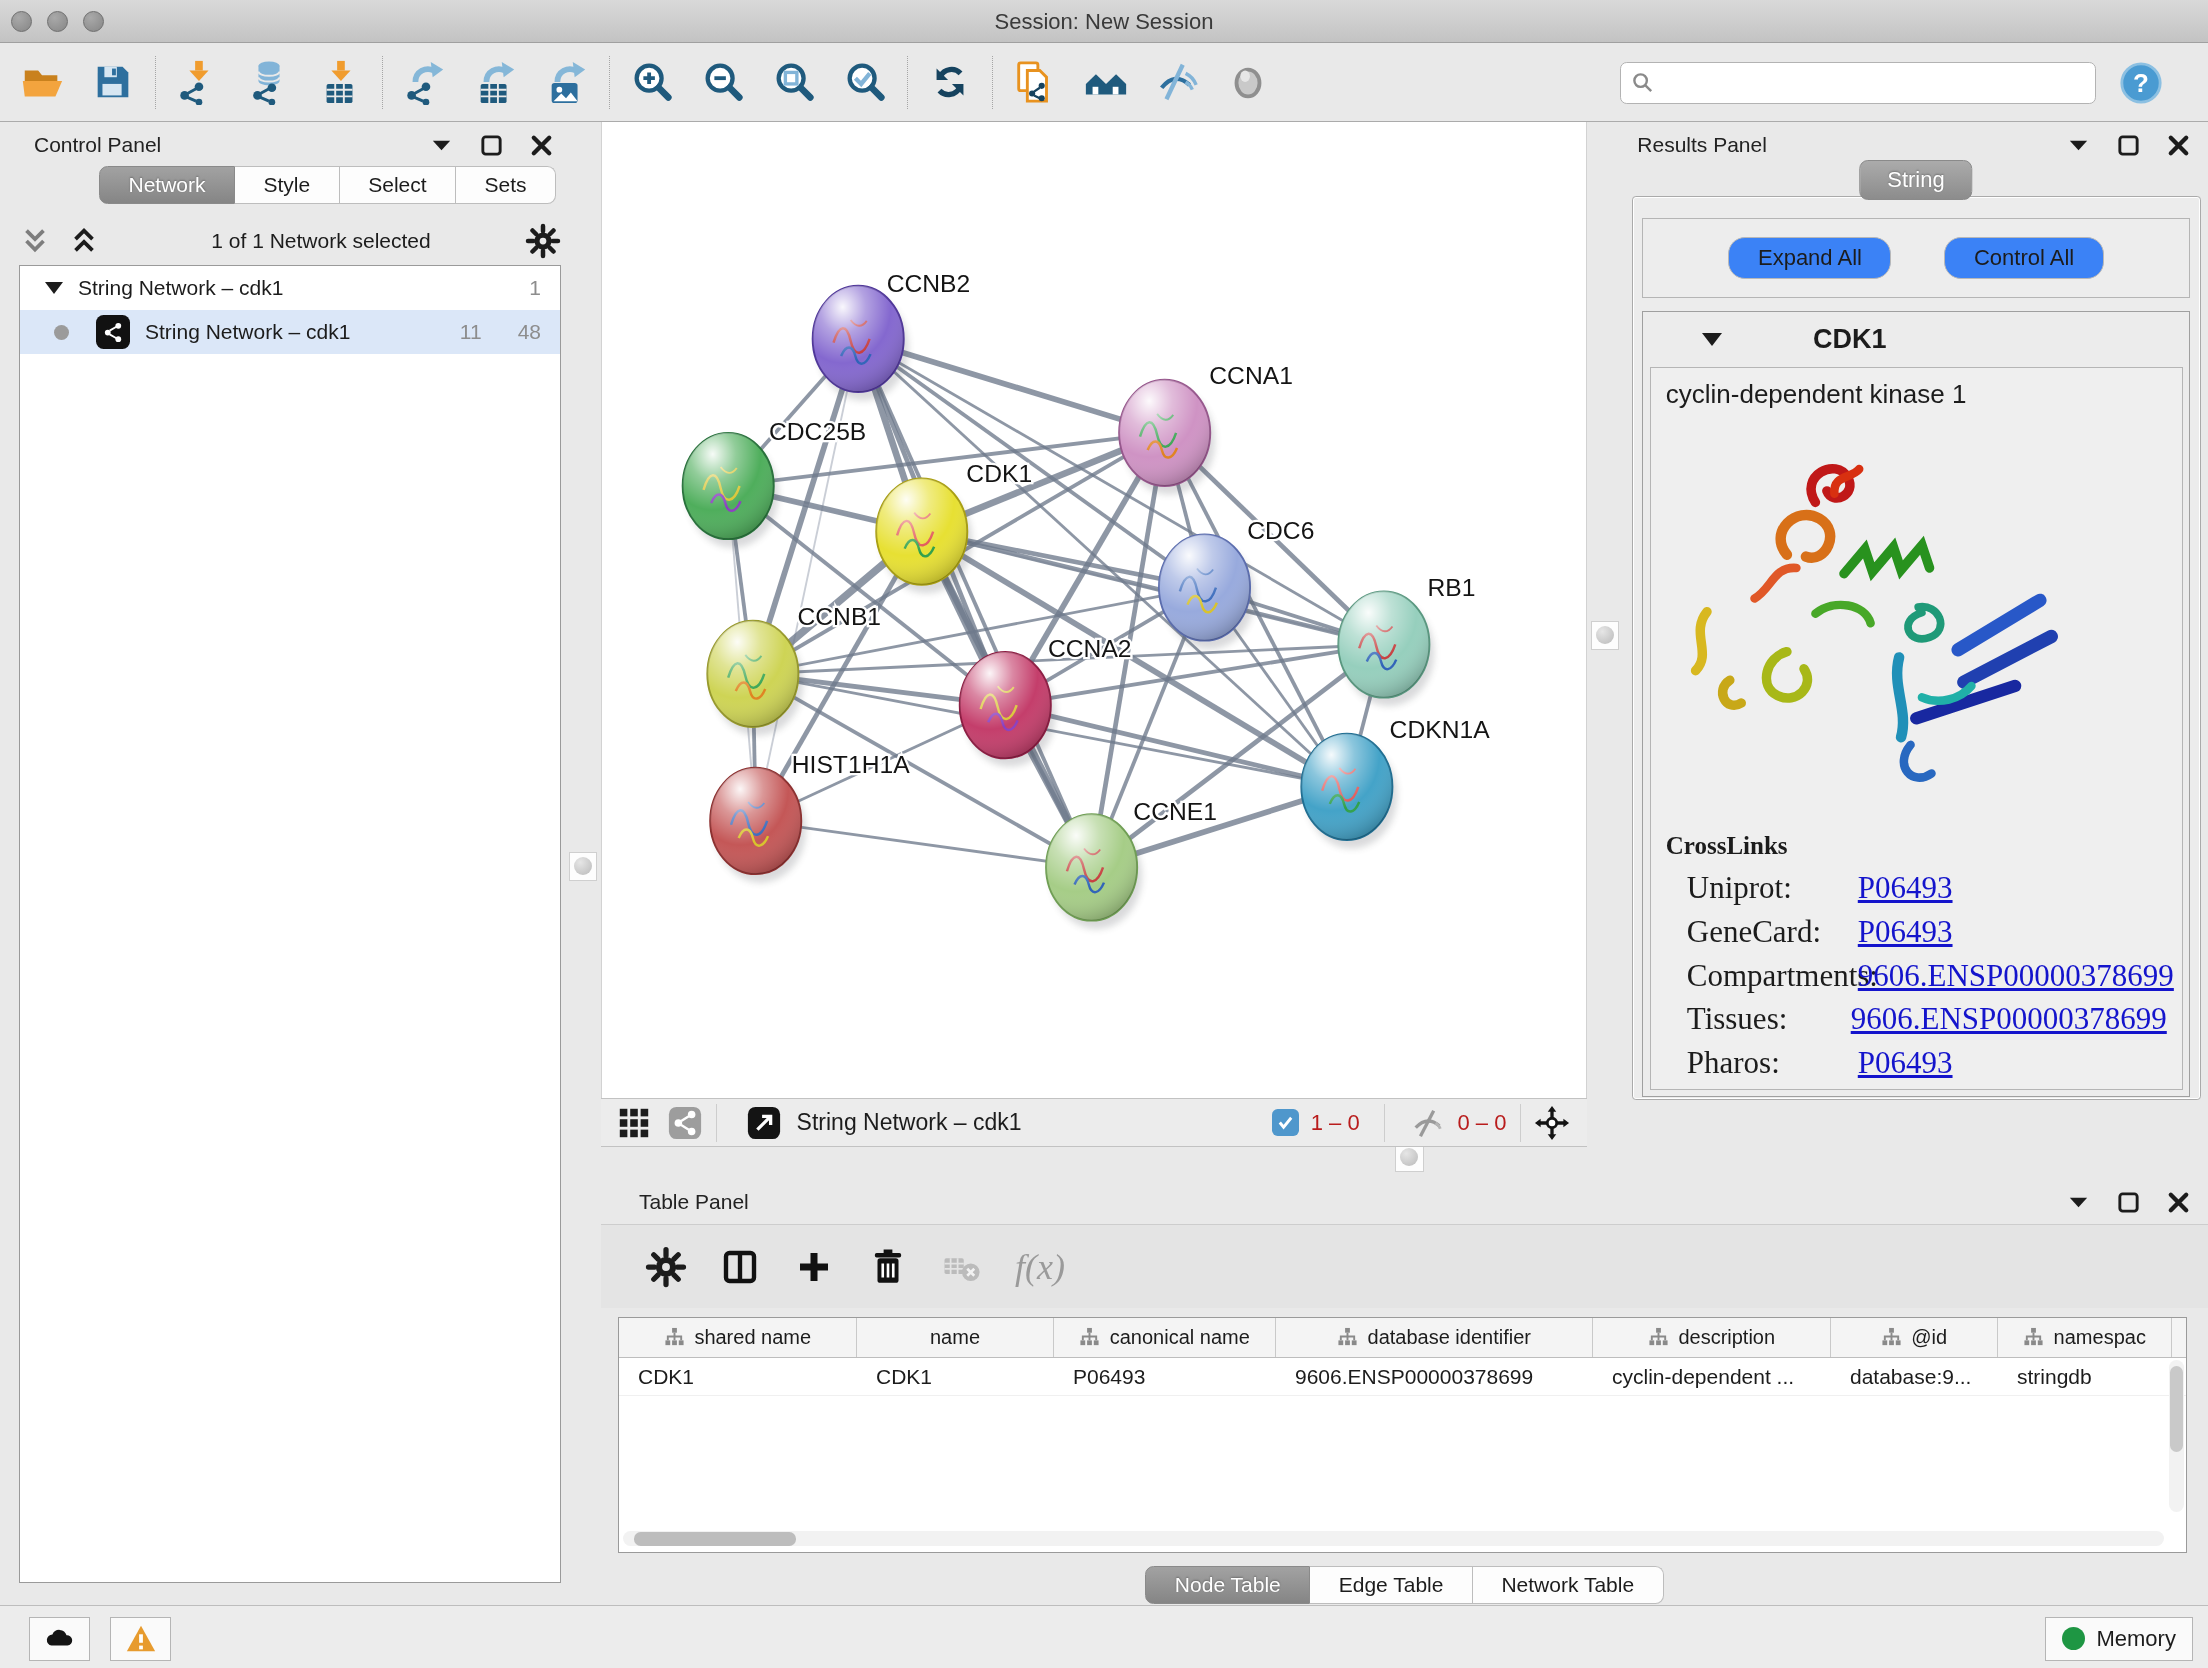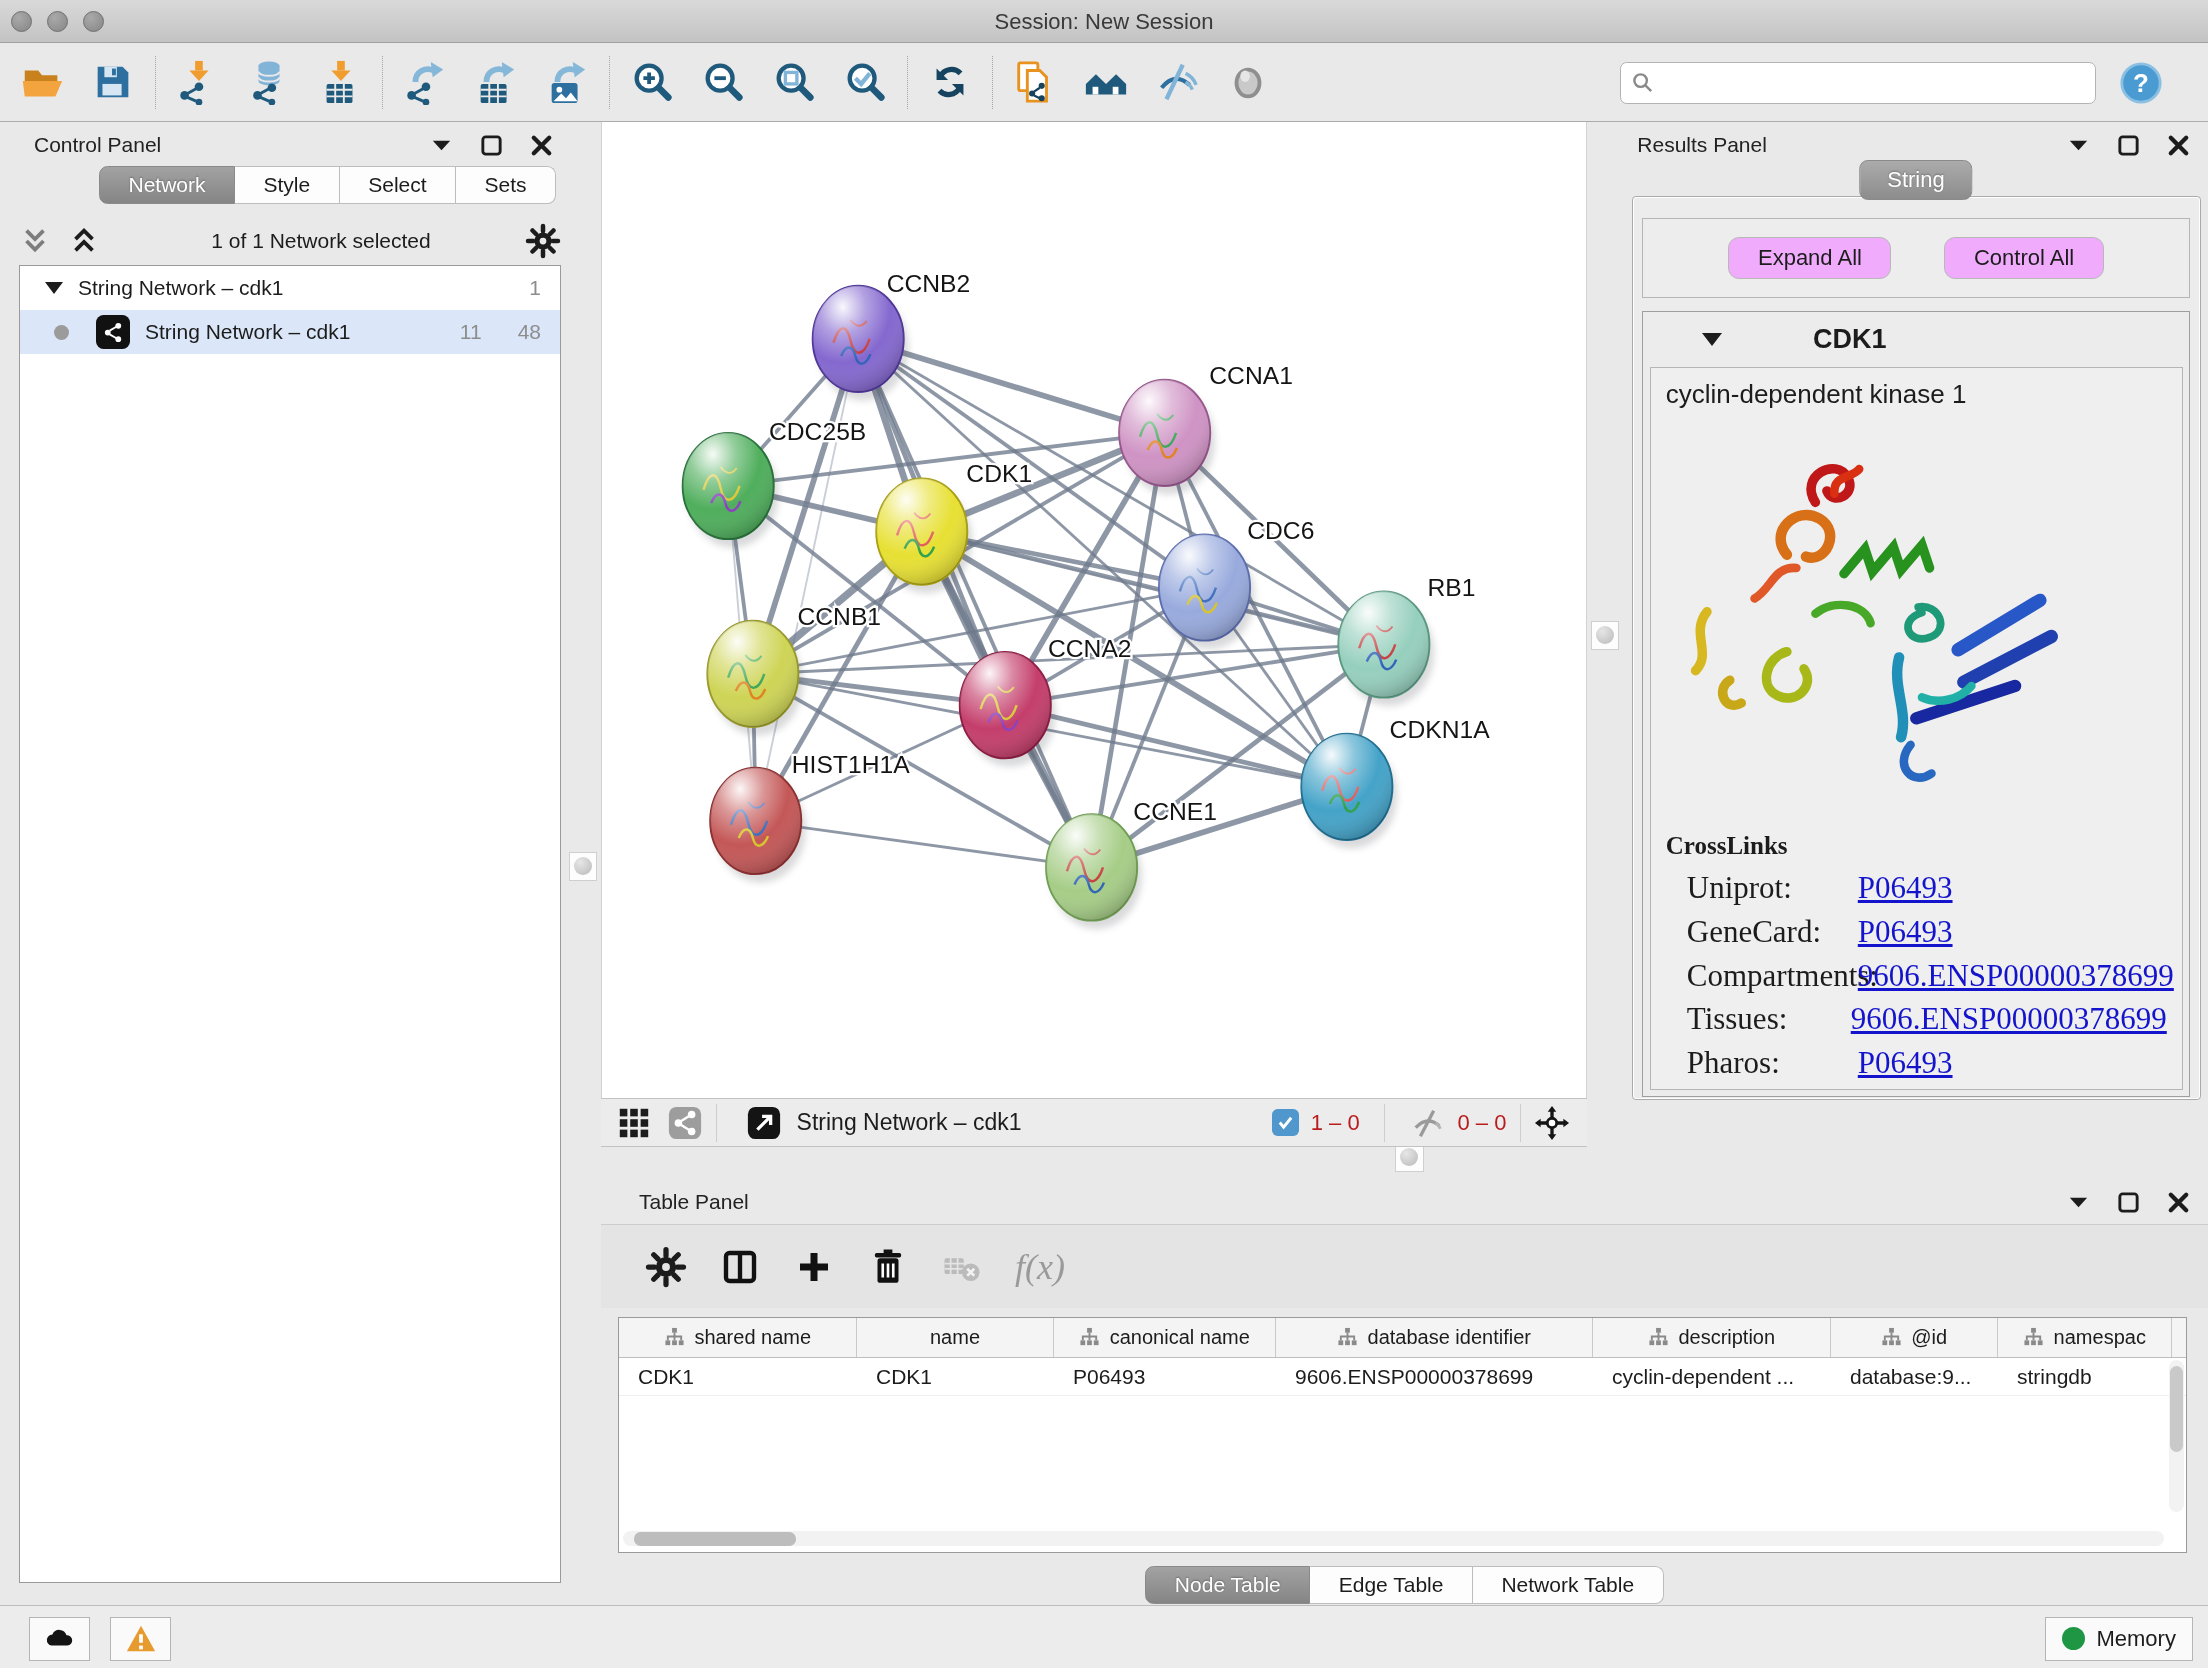--- a/index.html
+++ b/index.html
@@ -93,22 +93,22 @@
   .rp-title { position:absolute; left:13.3px; top:11.4px; }
   .rp-ctls { right:17px; top:11.4px; }
   .string-tab { position:absolute; left:50%; transform:translateX(-50%); top:38px; height:40px;
     padding:0 27px; background:linear-gradient(#ababab,#8c8c8c); color:#fff; font-size:22px;
     border:1px solid #8a8a8a; border-radius:8.6px; display:flex; align-items:center; cursor:pointer;
     z-index:3; text-shadow:0 -1px 1.9px rgba(0,0,0,.3); }
   .rp-outer { position:absolute; left:7.6px; top:74px; width:569px; height:904px;
     background:#ececec; border:1px solid #aaa; border-radius:3.8px; box-shadow:0 0 0 1px #fff inset; }
   .rp-expandbox { position:absolute; left:9.5px; top:21px; width:548px; height:80px;
     border:1px solid #b5b5b5; background:#ededed; display:flex; align-items:center; justify-content:center; gap:53px; }
-  .rp-btn { height:42px; padding:0 28.5px; background:#f0abfc; border:1px solid #b8b8b8;
-    border-radius:11px; font-size:22px; display:flex; align-items:center; cursor:pointer; }
+  .rp-btn { height:42px; padding:0 28.5px; background:#3b82f6; border:1px solid #b8b8b8;
+    border-radius:17px; font-size:22px; display:flex; align-items:center; cursor:pointer; }
   .rp-section { position:absolute; left:9.5px; top:114px; width:548px; height:786px;
     border:1px solid #9f9f9f; background:#ececec; }
   .rp-sec-head { height:55px; display:flex; align-items:center; cursor:pointer; }
   .rp-sec-head .tri { width:0; height:0; border-left:10.5px solid transparent; border-right:10.5px solid transparent;
     border-top:13.3px solid #1c1c1c; margin-left:59px; }
   .rp-gene { font-size:27px; font-weight:bold; margin-left:91px; }
   .rp-inner { position:absolute; left:6.7px; top:55px; width:533px; height:723px;
     border:1px solid #b5b5b5; background:#efefef; overflow:hidden; }
   .rp-desc { font-size:26px; margin:11.4px 0 0 15px; }
   .protein { position:absolute; left:17px; top:44px; width:409px; height:409px; }

